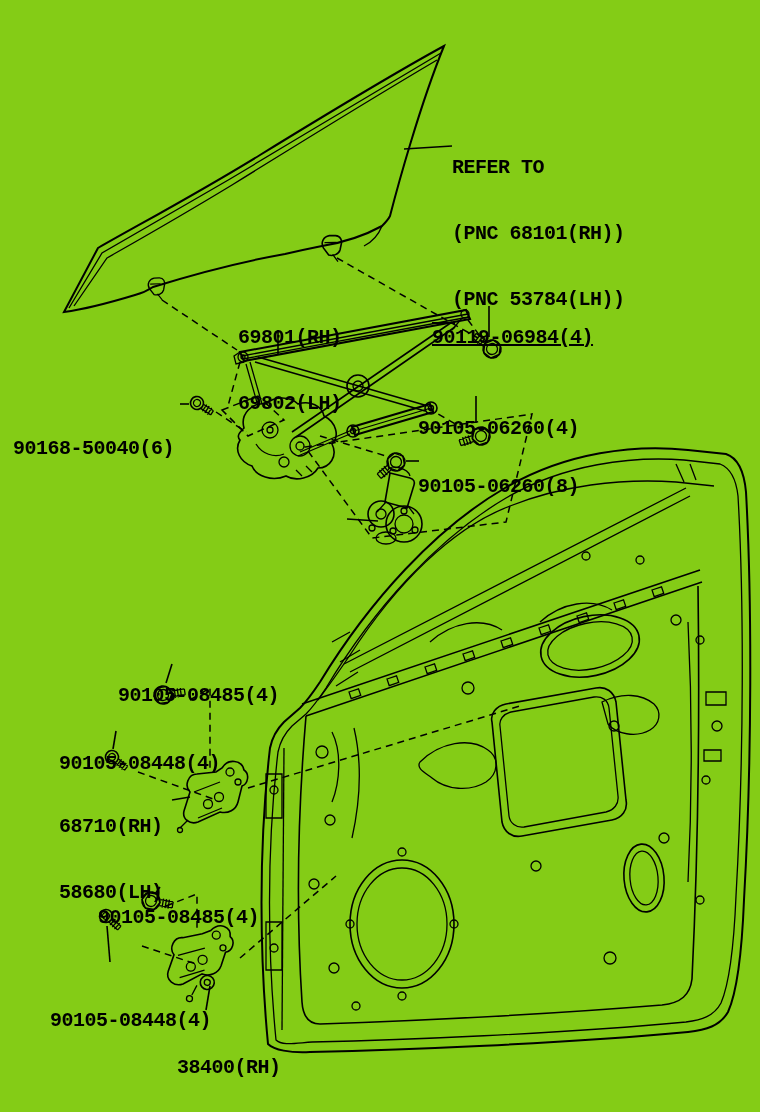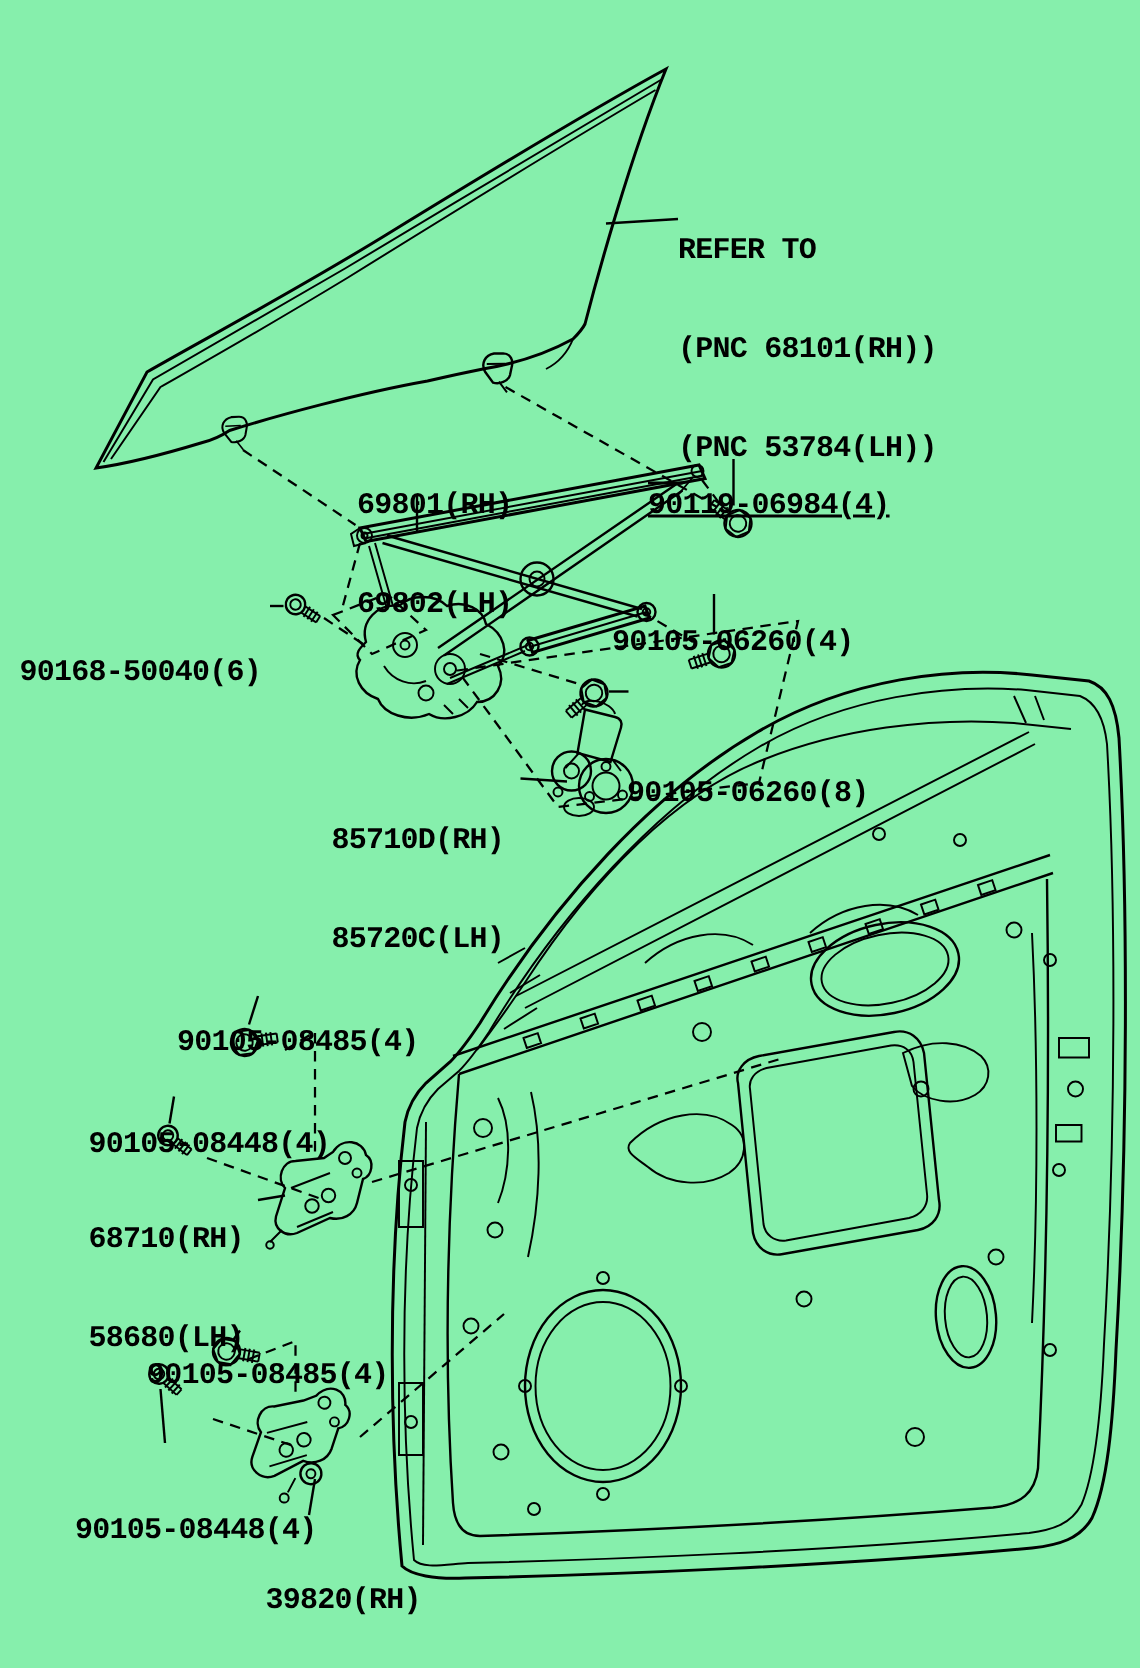--- a/index.html
+++ b/index.html
@@ -1,16 +1,16 @@
 <!DOCTYPE html>
 <html><head>
 <meta charset="utf-8">
 <style>
   html,body{margin:0;padding:0;background:#ffffff;}
-  .stage{position:relative;width:760px;height:1112px;background:#86efac;overflow:hidden;
+  .stage{position:relative;width:760px;height:1112px;background:#84cc16;overflow:hidden;
          font-family:"Liberation Mono",monospace;}
   .stage svg{position:absolute;left:0;top:0;}
   svg path, svg circle, svg ellipse, svg line, svg rect{fill:none;stroke:#000;}
   .w2{stroke-width:2;}
   .w16{stroke-width:1.6;}
   .w14{stroke-width:1.3;}
   .dash{stroke-width:1.5;stroke-dasharray:7 5;}
   .lbl{position:absolute;color:#000;font-weight:700;font-size:20px;line-height:22px;
        white-space:pre;letter-spacing:-0.5px;}
   .lbl.small{font-size:15px;line-height:16px;letter-spacing:0;}
@@ -274,36 +274,32 @@
 
 <div class="lbl" style="left:238px;top:283px;text-align:center;">
   <div>69801(RH)</div>
   <div>69802(LH)</div>
 </div>
 
 <div class="lbl" style="left:432px;top:283px;text-decoration:underline;">
   <div>90119-06984(4)</div>
 </div>
 
-<div class="lbl" style="left:408px;top:374px;">
+<div class="lbl" style="left:418px;top:374px;">
   <div>90105-06260(4)</div>
 </div>
 
 <div class="lbl" style="left:13px;top:394px;">
   <div>90168-50040(6)</div>
 </div>
 
-<div class="lbl" style="left:418px;top:475px;">
+<div class="lbl" style="left:418px;top:432px;">
   <div>90105-06260(8)</div>
 </div>
 
-<div class="lbl" style="left:221px;top:506px;">
-  <div>85710D(RH)</div>
-  <div>85720C(LH)</div>
-</div>
 
 <div class="lbl" style="left:118px;top:641px;">
   <div>90105-08485(4)</div>
 </div>
 
 <div class="lbl" style="left:59px;top:709px;">
   <div>90105-08448(4)</div>
 </div>
 
 <div class="lbl" style="left:59px;top:772px;text-align:right;">
@@ -313,21 +309,21 @@
 
 <div class="lbl" style="left:98px;top:863px;">
   <div>90105-08485(4)</div>
 </div>
 
 <div class="lbl" style="left:50px;top:966px;">
   <div>90105-08448(4)</div>
 </div>
 
 <div class="lbl" style="left:177px;top:1013px;">
-  <div>39820(RH)</div>
+  <div>38400(RH)</div>
   
 </div>
 
 <div class="lbl small" style="left:693px;top:1092px;">
   
 </div>
 
 </div>
 
 </body></html>

